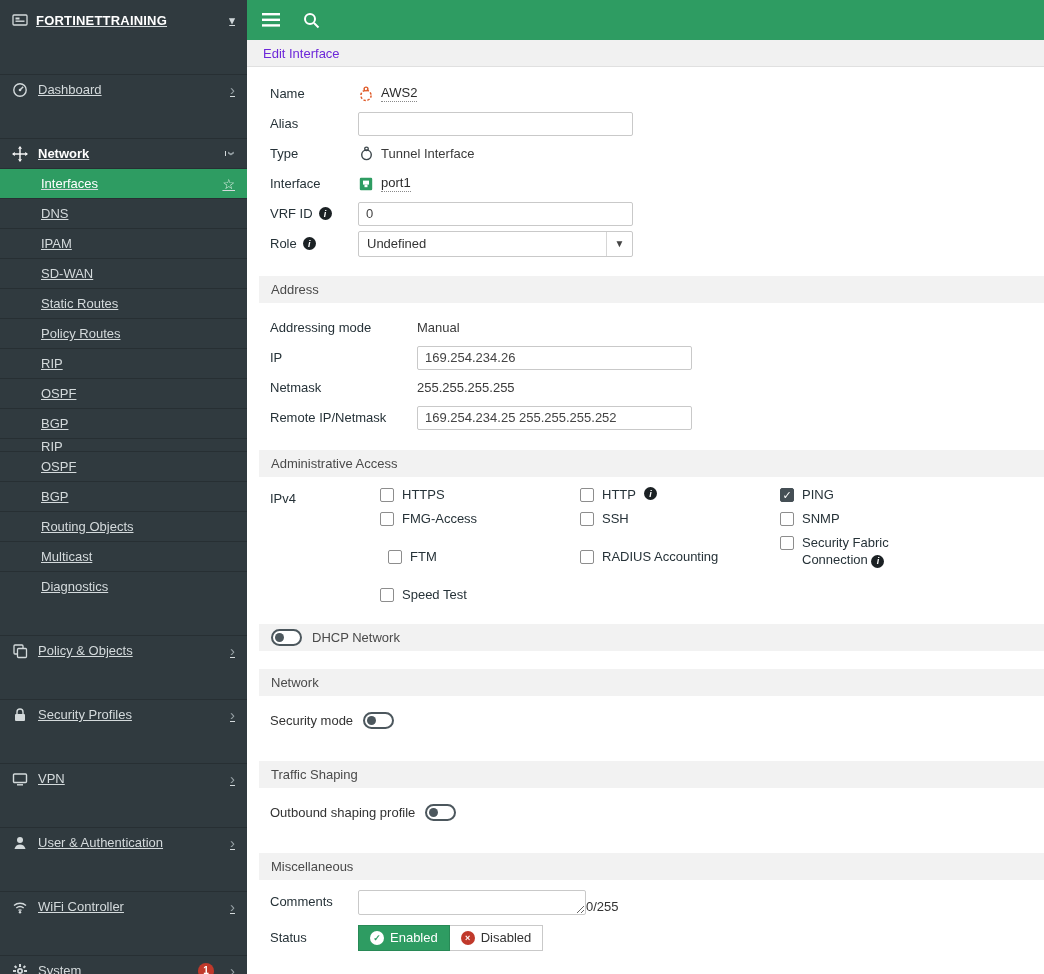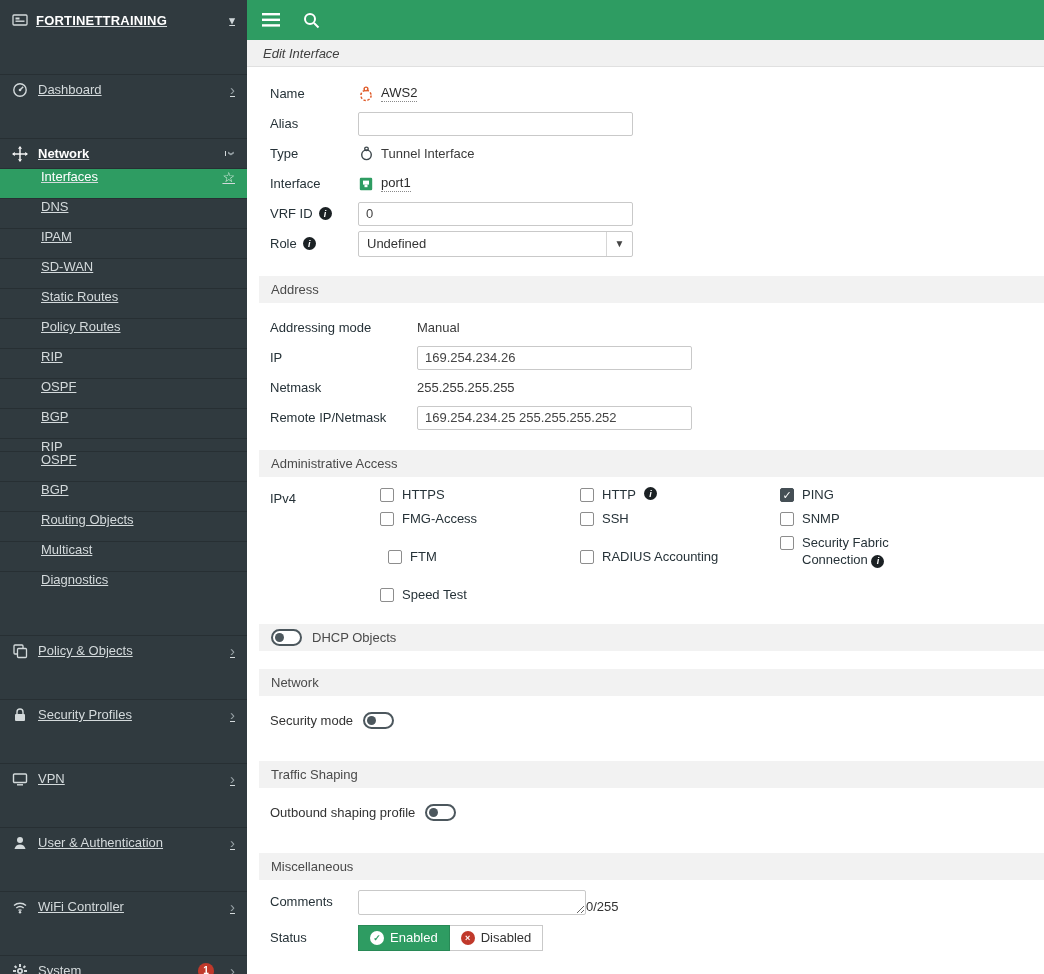--- a/index.html
+++ b/index.html
@@ -9,32 +9,32 @@
 
   
   .sidebar { width:247px; flex-shrink:0; background:#303a3f; color:#d4dadc; display:flex; flex-direction:column; overflow:hidden;text-decoration:underline; }
   .brand { height:40px; flex-shrink:0; display:flex; align-items:center; gap:8px; padding:0 12px; color:#fff; font-weight:bold; font-size:13px; letter-spacing:.2px; cursor:pointer; }
   .brand .caret { margin-left:auto; font-size:11px; color:#cfd6d9; }
   .side-item { height:30px; flex-shrink:0; display:flex; align-items:center; gap:10px; padding:0 12px; border-top:1px solid #27claro; border-top:1px solid #27claro; border-top:1px solid #272f33; cursor:pointer;margin-top:34px; }
   .side-item .chev { margin-left:auto; color:#97a1a6; font-size:15px; line-height:1; }
   .side-item.expanded { color:#fff; font-weight:bold; }
   .side-item.expanded .chev { transform:rotate(90deg); }
   .icon16 { width:16px; height:16px; display:inline-flex; align-items:center; justify-content:center; flex-shrink:0; }
-  .sub-item { height:30px; flex-shrink:0; display:flex; padding:0 12px 0 41px; border-top:1px solid #272f33; cursor:pointer; color:#d4dadc; }
+  .sub-item { height:30px; flex-shrink:0; display:flex; align-items:center; padding:0 12px 0 41px; border-top:1px solid #272f33; cursor:pointer; color:#d4dadc; }
   .sub-item.selected { background:#2e9c62; color:#fff; }
   .sub-item .star { margin-left:auto; font-size:14px; color:#eaf5ee; }
   .sub-item.clipped { height:13px; overflow:hidden; align-items:flex-start; line-height:16px; }
   .badge { margin-left:auto; margin-right:2px; min-width:16px; height:16px; border-radius:50%; background:#c0392b; color:#fff; font-size:10px; font-weight:bold; display:inline-flex; align-items:center; justify-content:center; padding:0 3px; }
   .side-item .chev.after-badge { margin-left:4px; }
 
   
   .main { flex:1; display:flex; flex-direction:column; min-width:0; }
   .topbar { height:40px; flex-shrink:0; background:#2e9c62; display:flex; align-items:center; gap:20px; padding:0 14px; }
   .tbicon { width:20px; height:20px; display:inline-flex; align-items:center; justify-content:center; cursor:pointer; }
-  .breadcrumb { height:27px; flex-shrink:0; background:#f1f1f1; border-bottom:1px solid #e0e0e0; display:flex; align-items:center; padding:0 16px; color:#404040;font-style:italic; }
+  .breadcrumb { height:27px; flex-shrink:0; background:#f1f1f1; border-bottom:1px solid #e0e0e0; display:flex; align-items:center; padding:0 16px; color:#6d28d9; }
   .content { flex:1; overflow-y:auto; padding:12px 0 20px 12px; }
 
   
   .frow { display:flex; align-items:center; min-height:29px; padding-left:11px; margin-bottom:1px; }
   .flabel { width:88px; flex-shrink:0; color:#26303 ; color:#263238; display:flex; align-items:center; gap:6px; }
   .flabel.wide { width:147px; }
   .flabel.med { width:102px; align-self:flex-start; padding-top:4px; }
   .fctl { display:flex; align-items:center; gap:7px; }
   .txt { width:275px; height:24px; border:1px solid #c9c9c9; border-radius:2px; padding:0 7px; font:inherit; color:#444; background:#fff; }
   .editable { color:#2b2b2b; border-bottom:1px dotted #8a8a8a; padding-bottom:1px; cursor:pointer; }
@@ -461,21 +461,21 @@
             <div class="ai-item">
                 <span class="cb"></span>
                 <span class="wrap"><span>Security Fabric Connection</span> <span class="info">i</span></span>
               </div>
           </div>
         </div>
       </div>
 
       <div class="sec" style="margin-top:22px;">
         <span class="toggle"></span>
-        <span>DHCP Objects</span>
+        <span>DHCP Network</span>
       </div>
 
       <div class="sec">
         <span>Network</span>
       </div>
       <div class="frow">
         <span style="margin-right:10px;">Security mode</span>
         <span class="toggle"></span>
       </div>
 

